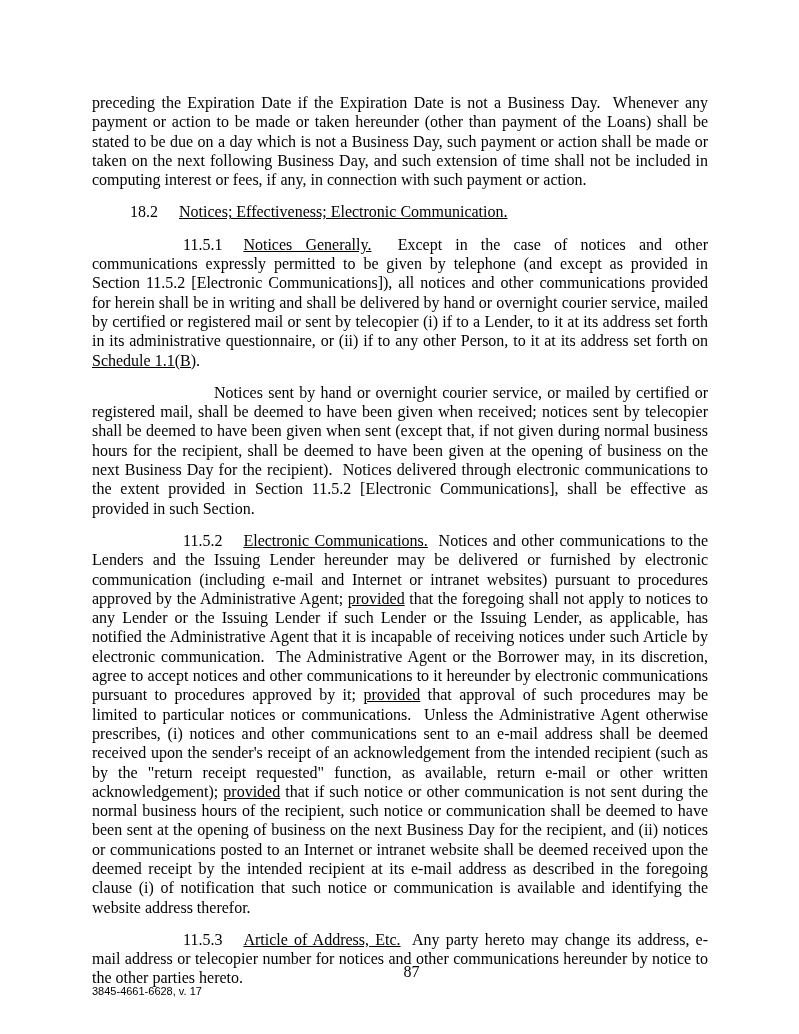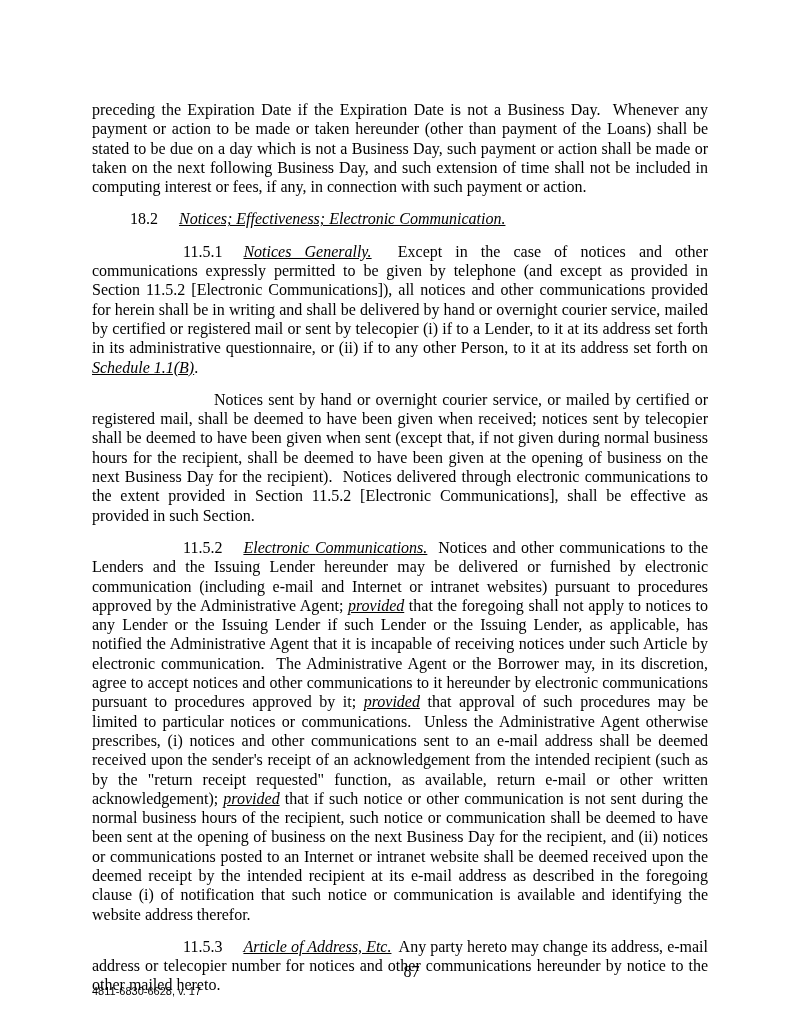--- a/index.html
+++ b/index.html
@@ -22,25 +22,25 @@
     top: 93px;
     width: 616px;
   }
   .para {
     margin: 0 0 13px 0;
     font-size: 16px;
     line-height: 19.3px;
     text-align: justify;
     white-space: pre-wrap;
   }
-  .no-indent      { text-indent: 0; margin-top: 7px; }
+  .no-indent      { text-indent: 0; }
   .indent-heading { text-indent: 38px; }
   .indent-sub     { text-indent: 91px; }
   .indent-body    { text-indent: 122px; }
-  .u   { text-decoration: underline; font-style: italic; }
+  .u   { text-decoration: underline; }
   .tab { display: inline-block; width: 21px; }
   .page-number {
     position: absolute;
     top: 963px;
     left: 0;
     width: 799px;
     text-align: center;
     font-size: 16px;
     padding-left: 12px;
   }
@@ -60,19 +60,19 @@
     <p class="para no-indent"><span>preceding the Expiration Date if the Expiration Date is not a Business Day.  Whenever any payment or action to be made or taken hereunder (other than payment of the Loans) shall be stated to be due on a day which is not a Business Day, such payment or action shall be made or taken on the next following Business Day, and such extension of time shall not be included in computing interest or fees, if any, in connection with such payment or action.</span></p>
 
     <p class="para indent-heading"><span>18.2</span><span class="tab"></span><span class="u">Notices; Effectiveness; Electronic Communication.</span></p>
 
     <p class="para indent-sub"><span>11.5.1</span><span class="tab"></span><span class="u">Notices Generally.</span><span>  Except in the case of notices and other communications expressly permitted to be given by telephone (and except as provided in Section 11.5.2 [Electronic Communications]), all notices and other communications provided for herein shall be in writing and shall be delivered by hand or overnight courier service, mailed by certified or registered mail or sent by telecopier (i) if to a Lender, to it at its address set forth in its administrative questionnaire, or (ii) if to any other Person, to it at its address set forth on </span><span class="u">Schedule 1.1(B)</span><span>.</span></p>
 
     <p class="para indent-body"><span>Notices sent by hand or overnight courier service, or mailed by certified or registered mail, shall be deemed to have been given when received; notices sent by telecopier shall be deemed to have been given when sent (except that, if not given during normal business hours for the recipient, shall be deemed to have been given at the opening of business on the next Business Day for the recipient).  Notices delivered through electronic communications to the extent provided in Section 11.5.2 [Electronic Communications], shall be effective as provided in such Section.</span></p>
 
     <p class="para indent-sub"><span>11.5.2</span><span class="tab"></span><span class="u">Electronic Communications.</span><span>  Notices and other communications to the Lenders and the Issuing Lender hereunder may be delivered or furnished by electronic communication (including e-mail and Internet or intranet websites) pursuant to procedures approved by the Administrative Agent; </span><span class="u">provided</span><span> that the foregoing shall not apply to notices to any Lender or the Issuing Lender if such Lender or the Issuing Lender, as applicable, has notified the Administrative Agent that it is incapable of receiving notices under such Article by electronic communication.  The Administrative Agent or the Borrower may, in its discretion, agree to accept notices and other communications to it hereunder by electronic communications pursuant to procedures approved by it; </span><span class="u">provided</span><span> that approval of such procedures may be limited to particular notices or communications.  Unless the Administrative Agent otherwise prescribes, (i) notices and other communications sent to an e-mail address shall be deemed received upon the sender's receipt of an acknowledgement from the intended recipient (such as by the "return receipt requested" function, as available, return e-mail or other written acknowledgement); </span><span class="u">provided</span><span> that if such notice or other communication is not sent during the normal business hours of the recipient, such notice or communication shall be deemed to have been sent at the opening of business on the next Business Day for the recipient, and (ii) notices or communications posted to an Internet or intranet website shall be deemed received upon the deemed receipt by the intended recipient at its e-mail address as described in the foregoing clause (i) of notification that such notice or communication is available and identifying the website address therefor.</span></p>
 
-    <p class="para indent-sub"><span>11.5.3</span><span class="tab"></span><span class="u">Article of Address, Etc.</span><span>  Any party hereto may change its address, e-mail address or telecopier number for notices and other communications hereunder by notice to the other mailed hereto.</span></p>
+    <p class="para indent-sub"><span>11.5.3</span><span class="tab"></span><span class="u">Article of Address, Etc.</span><span>  Any party hereto may change its address, e-mail address or telecopier number for notices and other communications hereunder by notice to the other parties hereto.</span></p>
   </div>
 
   <div class="page-number">87</div>
 
-  <div class="doc-id">4811-6830-6628, v. 17</div>
+  <div class="doc-id">3845-4661-6628, v. 17</div>
 </div>
 
 </body></html>

